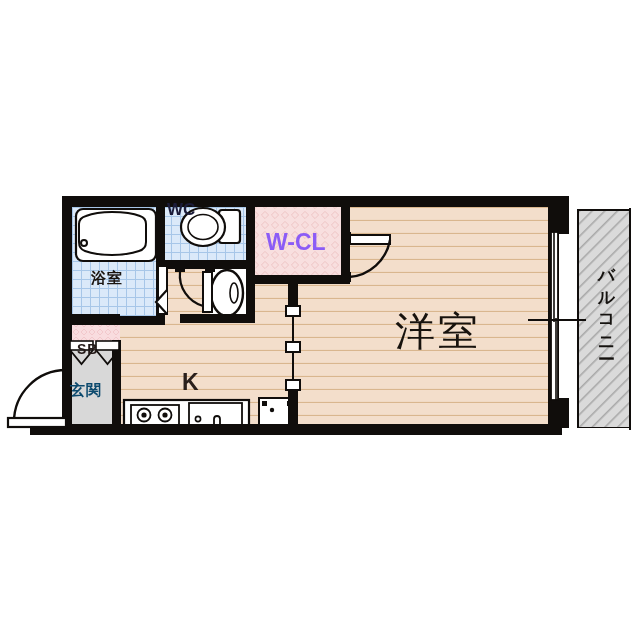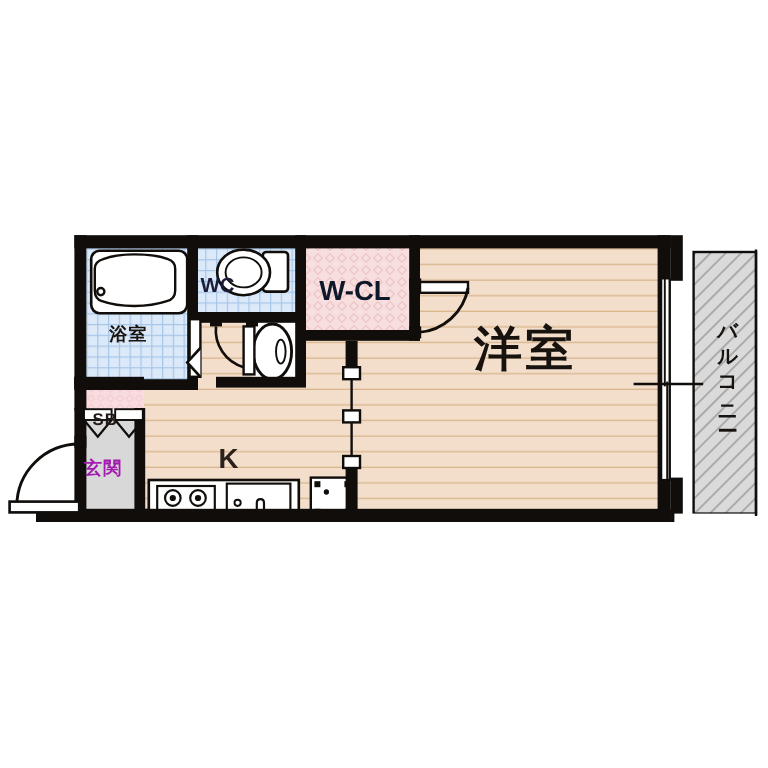--- a/index.html
+++ b/index.html
@@ -28,28 +28,29 @@
   }
   .lbl {
     position: absolute;
     font-family: "Liberation Sans", sans-serif;
     color: #1a1410;
     white-space: nowrap;
     user-select: none;
   }
   .lbl-room-main {
     font-size: 40px;
-    font-weight: bold;
+    font-weight: normal;
     letter-spacing: 3px;
     color: #17120d;
+    margin-top: 41px;
   }
   .lbl-wcl {
     font-size: 23px;
     font-weight: bold;
-    color: #0f172a;
+    color: #8b5cf6;
     letter-spacing: 0px;
   }
   .lbl-k {
     font-size: 23px;
     font-weight: bold;
     color: #2a201c;
   }
   .lbl-wc {
     font-size: 17px;
     font-weight: bold;
@@ -57,21 +58,21 @@
   }
   .lbl-jp-sm {
     font-size: 15px;
     font-weight: bold;
     color: #1a1410;
     letter-spacing: 1px;
   }
   .lbl-genkan {
     font-size: 15px;
     font-weight: bold;
-    color: #a21caf;
+    color: #0c4a6e;
     letter-spacing: 1px;
   }
   .lbl-sb {
     font-size: 14px;
     font-weight: bold;
     color: #241a18;
     letter-spacing: 1px;
     margin-top: 20px;
   }
   .lbl-balcony {
@@ -286,21 +287,21 @@
   </svg>
 
   <div class="lbl lbl-room-main" style="left:395px; top:263px;">洋室</div>
 
   <div class="lbl lbl-wcl" style="left:266px; top:229px;">W-CL</div>
 
   <div class="lbl lbl-k" style="left:182px; top:369px;">K</div>
 
   <div class="lbl lbl-jp-sm" style="left:91px; top:269px;">浴室</div>
 
-  <div class="lbl lbl-wc" style="left:167px; top:228px;text-align:center;">WC</div>
+  <div class="lbl lbl-wc" style="left:167px; top:200px;text-align:center;">WC</div>
 
   <div class="lbl lbl-genkan" style="left:70px; top:381px;">玄関</div>
 
   <div class="lbl lbl-sb" style="left:77px; top:321px;">SB</div>
 
   <div class="lbl lbl-balcony" style="left:595px; top:256px;">バルコニー</div>
 
 </div>
 
 </body></html>

